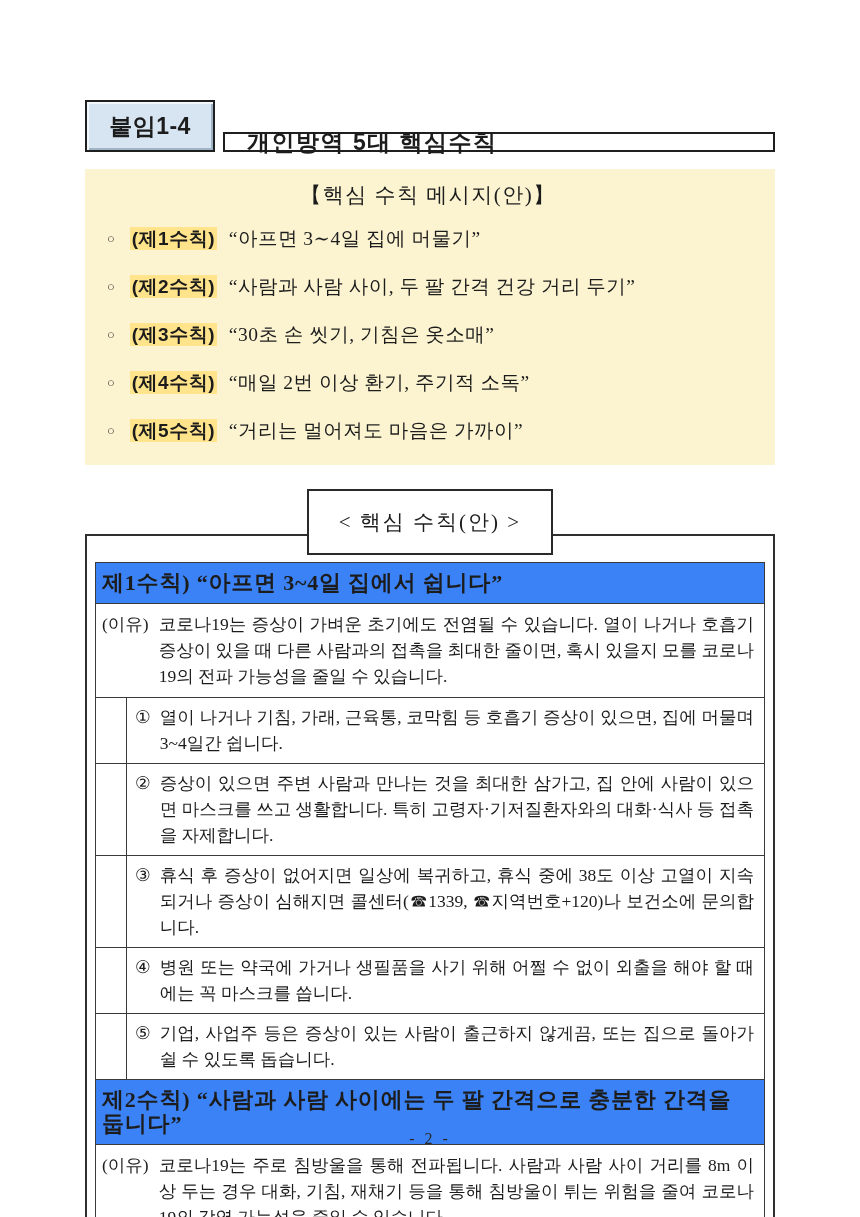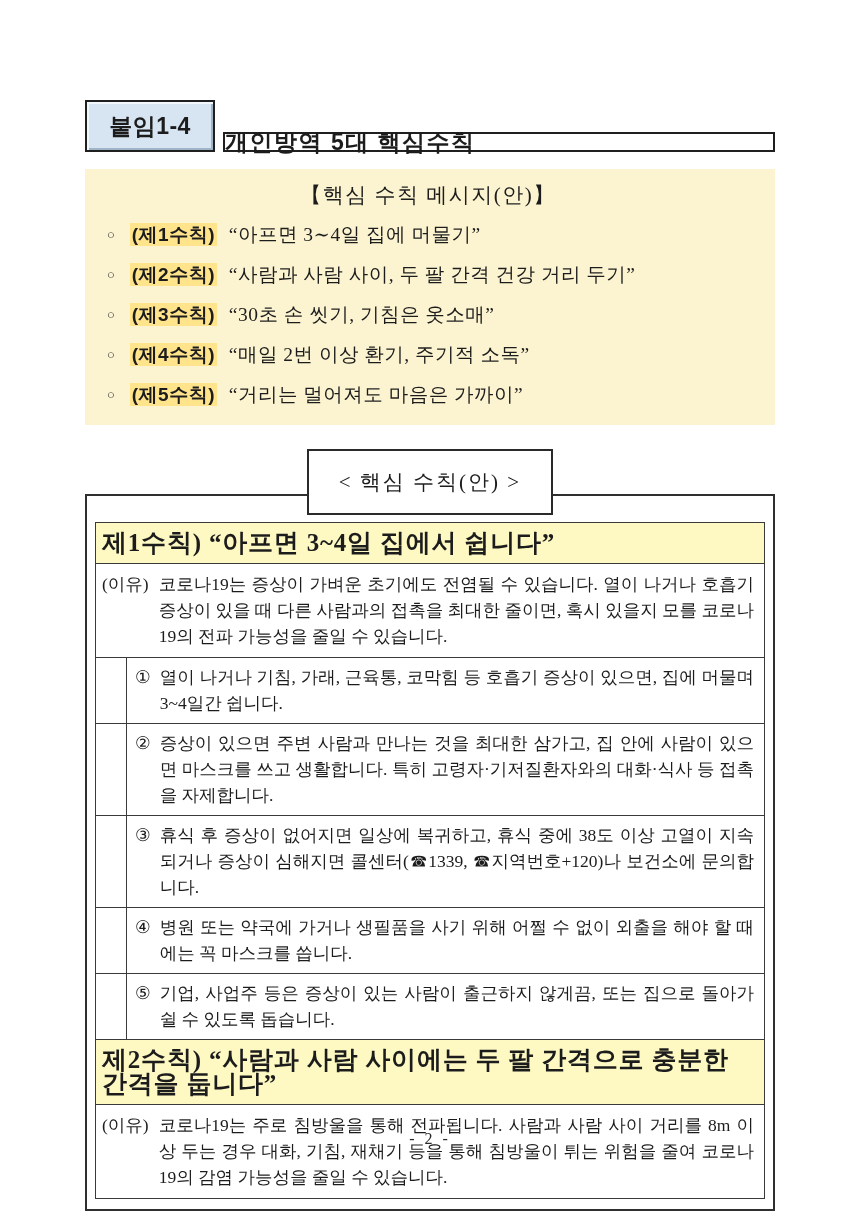--- a/index.html
+++ b/index.html
@@ -29,40 +29,41 @@
     box-shadow: inset 2px 2px 0 #f2f7fb, inset -2px -2px 0 #9fb4c6;
     display: flex; align-items: center; justify-content: center;
     font-family: "Liberation Sans", "DejaVu Sans", sans-serif;
     font-weight: bold; font-size: 23px; letter-spacing: 0.5px;
   }
   .doc-title-box {
     box-sizing: border-box;
     flex: 1;
     border: 2px solid #1f1f1f;
     display: flex; align-items: center;
+    padding-left: 22px;
     font-family: "Liberation Sans", "DejaVu Sans", sans-serif;
     font-weight: bold; font-size: 23px; letter-spacing: 1.5px; margin-top: 32px;
   }
 
   
   .message-box {
     margin-top: 17px;
     background: #fcf4d1;
     padding: 12px 20px 10px 16px;
   }
   .message-title {
     text-align: center;
     font-size: 21px;
     letter-spacing: 1.5px;
     line-height: 28px;
     margin-bottom: 6px;
   }
   .message-item {
     white-space: nowrap;
-    line-height: 40px;
+    line-height: 48px;
     font-size: 19.5px;
     overflow: hidden;
   }
   .bullet { font-size: 13px; margin: 0 10px 0 6px; vertical-align: 2px; color: #222; }
   .m-label {
     font-family: "Liberation Sans", "DejaVu Sans", sans-serif;
     font-weight: bold;
     background: #ffe48c;
     font-size: 19px;
     padding: 1px 2px;
@@ -92,23 +93,23 @@
     width: 100%;
     border-collapse: collapse;
     font-size: 17.5px;
   }
   .rules-table td {
     border: 1.5px solid #3a3a3a;
     padding: 4px 8px;
     vertical-align: top;
   }
   tr.rule-header-row td {
-    background: #fef9c3;
+    background: #3b82f6;
     font-weight: bold;
-    font-size: 25px;
+    font-size: 22px;
     padding: 8px 6px;
     letter-spacing: 0.8px;
     line-height: 24px;
   }
   td.gutter { width: 30px; padding: 0; }
   td.reason-cell { padding: 7px 10px 8px 6px; }
   .reason-flex { display: flex; line-height: 26px; }
   .reason-label { flex: 0 0 auto; margin-right: 10px; }
   .reason-text { flex: 1; text-align: justify; }
   td.item-cell { padding: 6px 10px 7px 8px; }

